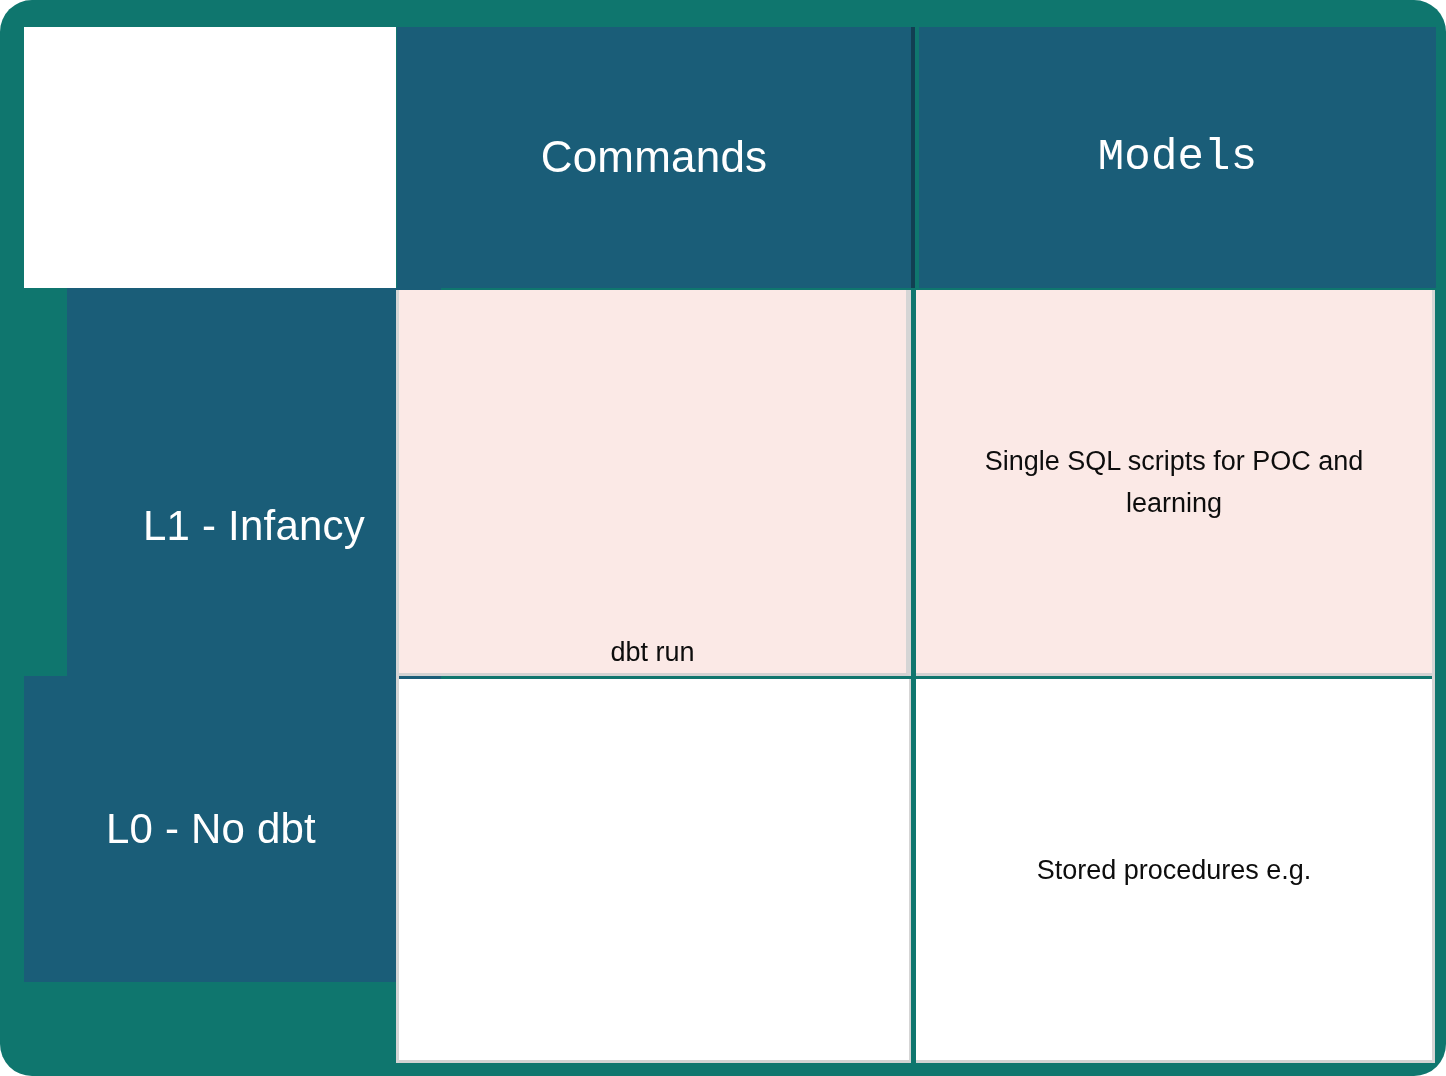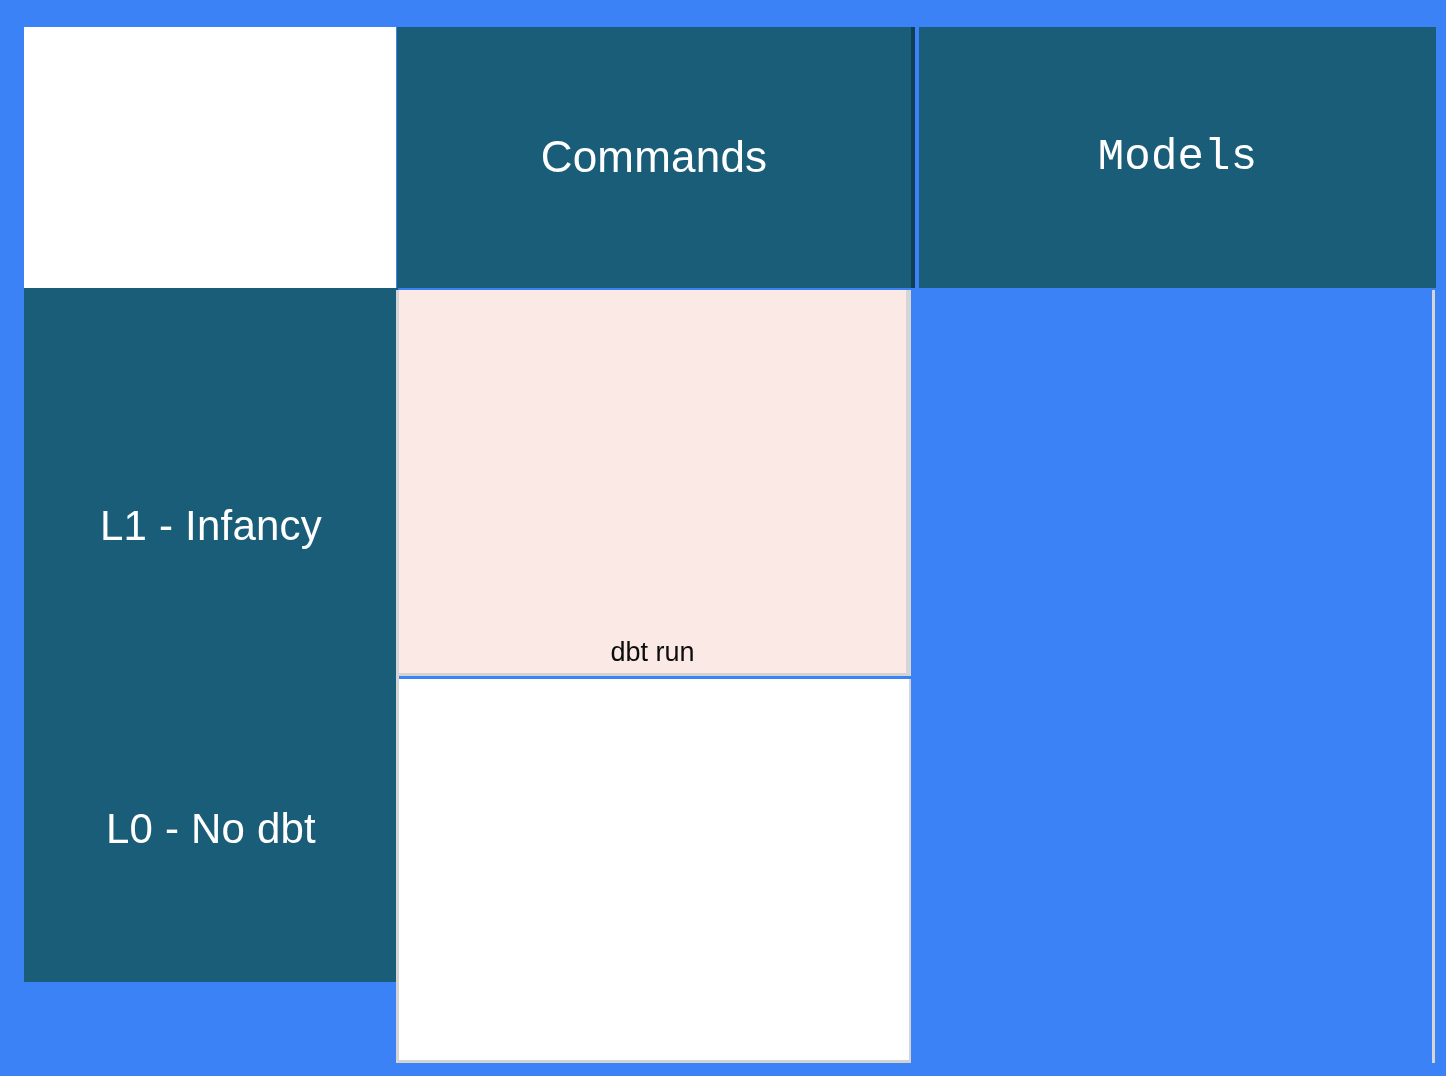--- a/index.html
+++ b/index.html
@@ -12,21 +12,22 @@
     width: 1446px;
     height: 1076px;
     font-family: "Liberation Sans", sans-serif;
     overflow: hidden;
   }
 
   #matrix {
     position: relative;
     width: 1446px;
     height: 1076px;
-    background: #3b82f6;
+    background: #0f766e;
+    border-radius: 32px;
   }
 
   
   .col-header {
     position: absolute;
     top: 27px;
     height: 261px;
     background: #1A5D78;
     color: #ffffff;
     font-size: 44px;
@@ -62,20 +63,21 @@
     align-items: center;
     justify-content: center;
     text-align: center;
     box-sizing: border-box;
     letter-spacing: 0.2px;
   }
   .row-label.r1 {
     top: 288px;
     height: 480px;
     border-bottom: 4px solid #123f52;
+    margin-left: 43px;
   }
   .row-label.r2 {
     top: 676px;
     height: 306px;
   }
 
   
   .cell {
     position: absolute;
     box-sizing: border-box;
@@ -160,19 +162,25 @@
     <span>L0 - No dbt</span>
   </div>
 
   <div class="rail left"></div>
   <div class="rail right"></div>
 
   <div class="cell r1 c1">
     <span class="cell-text">dbt run</span>
   </div>
 
+  <div class="cell r1 c2">
+    <span class="cell-text">Single SQL scripts for POC and learning</span>
+  </div>
 
   <div class="cell r2 c1">
     <span class="cell-text"></span>
   </div>
 
+  <div class="cell r2 c2">
+    <span class="cell-text">Stored procedures e.g.</span>
+  </div>
 
 </div>
 
 </body></html>

